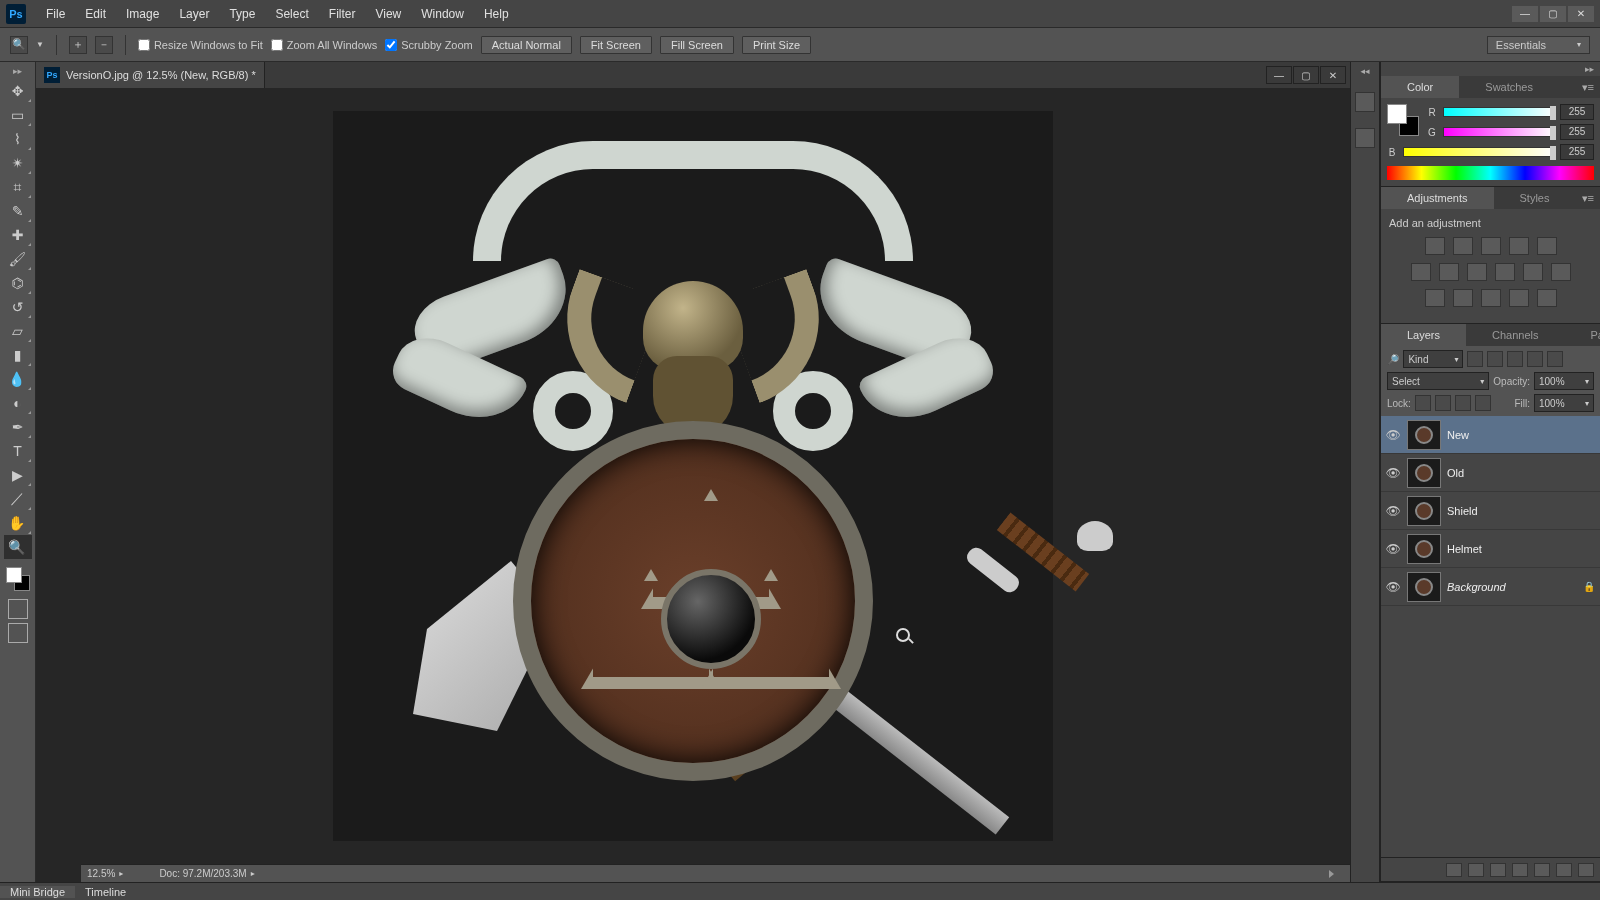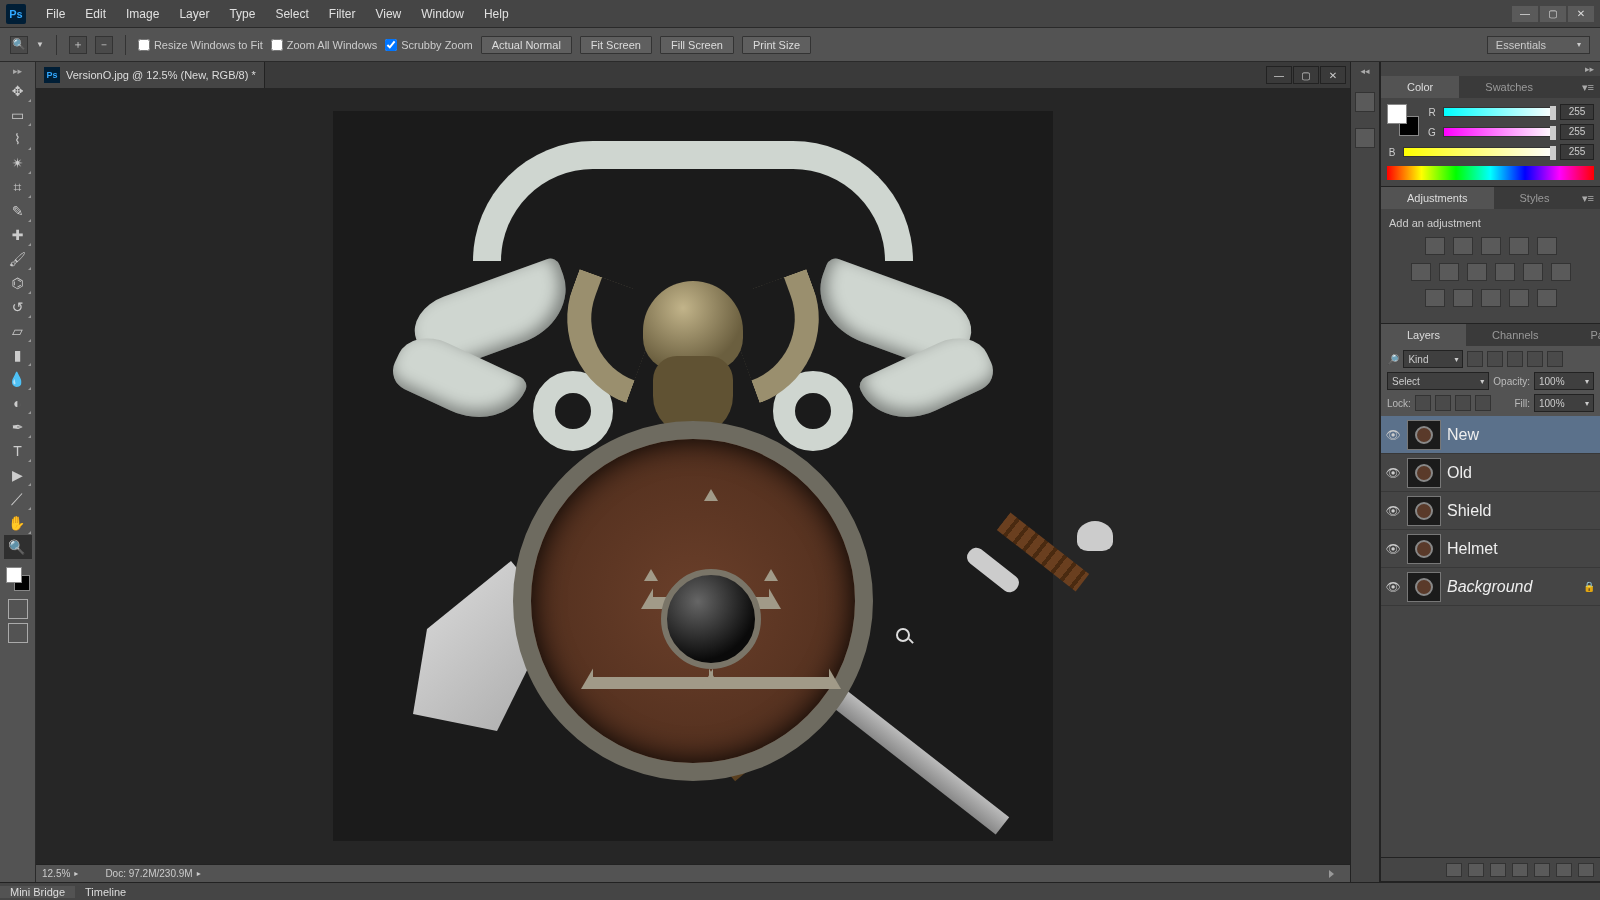--- a/index.html
+++ b/index.html
@@ -74,21 +74,21 @@
 .sword{position:absolute;top:410px;left:370px;width:400px;height:340px;}
 .sword-blade{position:absolute;top:60px;left:0;width:380px;height:22px;background:linear-gradient(#bbb,#888);transform:rotate(38deg);transform-origin:left;}
 .sword-guard{position:absolute;top:40px;right:80px;width:60px;height:18px;background:#ccc;border-radius:8px;transform:rotate(38deg);}
 .sword-grip{position:absolute;top:20px;right:10px;width:100px;height:22px;background:repeating-linear-gradient(90deg,#6a3f1f 0 8px,#4a2a10 8px 12px);transform:rotate(38deg);}
 .sword-pommel{position:absolute;top:0;right:-10px;width:36px;height:30px;background:#ccc;border-radius:50% 50% 30% 30%;}
 
 .zoom-cursor{position:absolute;top:540px;left:860px;width:14px;height:14px;border:2px solid #ddd;border-radius:50%;}
 .zoom-cursor:after{content:"";position:absolute;top:10px;left:10px;width:6px;height:2px;background:#ddd;transform:rotate(45deg);}
 
 
-.statusbar{height:18px;background:#535353;display:flex;align-items:center;font-size:10px;padding:0 6px;gap:27px;border-top:1px solid #222;}
+.statusbar{height:18px;background:#535353;display:flex;align-items:center;font-size:10px;padding:0 6px;gap:36px;border-top:1px solid #222;margin-left:45px;}
 .statusbar .seg{display:flex;align-items:center;gap:4px;}
 .statusbar .tri-r{width:0;height:0;border-top:4px solid transparent;border-bottom:4px solid transparent;border-left:5px solid #999;margin-left:auto;margin-right:10px;}
 
 
 .bottomtabs{height:18px;background:#454545;display:flex;align-items:center;font-size:11px;border-top:1px solid #222;}
 .bottomtabs .btab{padding:0 10px;color:#ddd;}
 .bottomtabs .btab.active{background:#535353;}
 
 
 .minidock{width:30px;background:#454545;border-left:1px solid #222;border-right:1px solid #222;display:flex;flex-direction:column;align-items:center;padding-top:30px;gap:16px;}
@@ -128,21 +128,21 @@
 .lo-dd.small{flex:0 0 60px;}
 .lo-label{color:#bbb;}
 .filter-ic{width:16px;height:16px;background:#4a4a4a;border:1px solid #333;}
 
 .layerlist{flex:1;overflow:auto;background:#454545;}
 .layer{display:flex;align-items:center;height:38px;border-bottom:1px solid #383838;padding:0 4px;gap:6px;}
 .layer.sel{background:#5b718b;}
 .layer .eye{width:16px;height:16px;display:flex;align-items:center;justify-content:center;font-size:12px;color:#ccc;}
 .layer .thumb{width:34px;height:30px;background:#1b1b1b;border:1px solid #777;display:flex;align-items:center;justify-content:center;}
 .layer .thumb .mini-shield{width:18px;height:18px;border-radius:50%;background:#5a3a2a;border:2px solid #888;}
-.layer .lname{font-size:16px;color:#eee;}
+.layer .lname{font-size:11px;color:#eee;}
 .layer .lname.italic{font-style:italic;}
 .layer .lock{margin-left:auto;font-size:10px;color:#bbb;}
 
 .layer-footer{height:24px;background:#454545;border-top:1px solid #222;display:flex;align-items:center;justify-content:flex-end;gap:6px;padding:0 6px;}
 .lf-ic{width:16px;height:14px;background:#5a5a5a;border:1px solid #333;}
 
 .sep{width:1px;height:20px;background:#333;margin:0 4px;}
 </style>
 </head>
 <body>
@@ -282,21 +282,21 @@
       </div>
       <div class="zoom-cursor"></div>
     </div>
 
     <div class="statusbar">
       <div class="seg">
           <span>12.5%</span>
           <span style="font-size:8px;">▸</span>
         </div>
       <div class="seg">
-          <span>Doc: 97.2M/230.9M</span>
+          <span>Doc: 97.2M/203.3M</span>
           <span style="font-size:8px;">▸</span>
         </div>
       <div class="tri-r"></div>
     </div>
   </div>
 
   <div class="minidock">
     <div style="font-size:9px;color:#aaa;position:absolute;top:66px;">◂◂</div>
     <div class="md"></div>
     <div class="md"></div>

